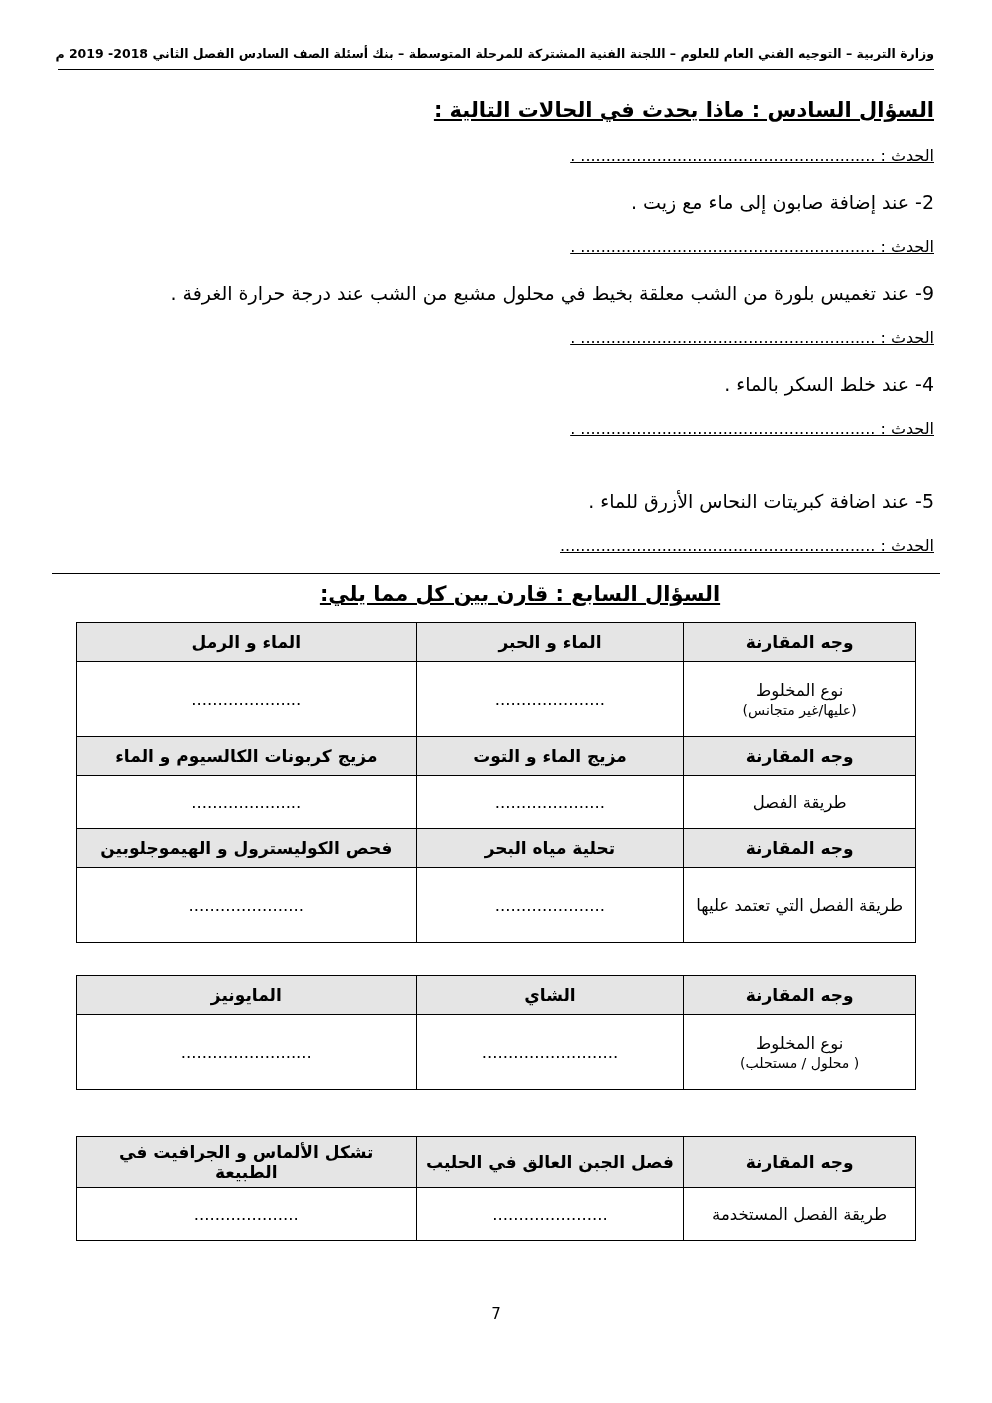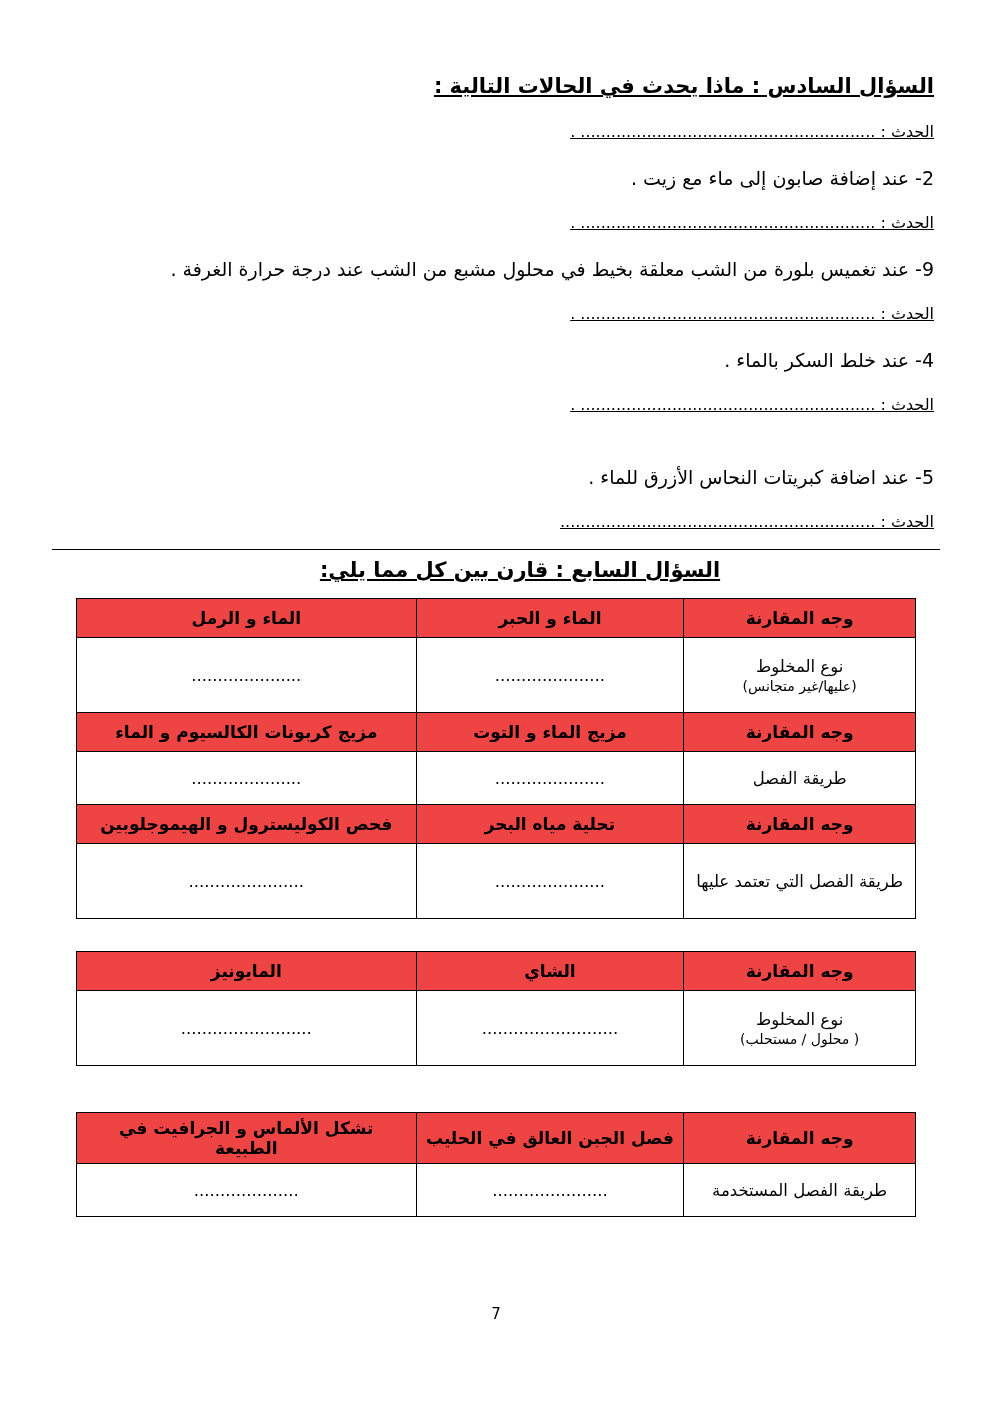--- a/index.html
+++ b/index.html
@@ -62,21 +62,21 @@
   .cmp-table.spaced { margin-top: 32px; }
   .cmp-table.spaced-lg { margin-top: 46px; }
   .cmp-table td {
     border: 1.3px solid #000;
     text-align: center;
     vertical-align: middle;
     padding: 5px 8px;
     font-size: 17px;
   }
   .cmp-table tr.head td {
-    background: #ef4444;
+    background: #e5e5e5;
     font-weight: bold;
     height: 28px;
   }
   .cmp-table tr.data td { height: 42px; font-size: 16.5px; }
   .cmp-table tr.data.tall td { height: 64px; }
   .cmp-table .sub { font-size: 14px; margin-top: 2px; }
   .page-number {
     position: absolute;
     bottom: 80px;
     left: 0;
@@ -84,20 +84,23 @@
     text-align: center;
     font-size: 15px;
     direction: ltr;
   }
 </style>
 </head>
 <body>
 
 <div class="page">
 
+  <header class="doc-header">
+    <span>وزارة التربية – التوجيه الفني العام للعلوم – اللجنة الفنية المشتركة للمرحلة المتوسطة – بنك أسئلة الصف السادس الفصل الثاني 2018- 2019 م</span>
+  </header>
 
   <section>
     <div class="q-title-row">
       <span class="q-title">السؤال السادس : ماذا يحدث في الحالات التالية :</span>
     </div>
 
     <div class="q6-item">
       <div class="answer-line">الحدث : .......................................................... .</div>
     </div>
 

